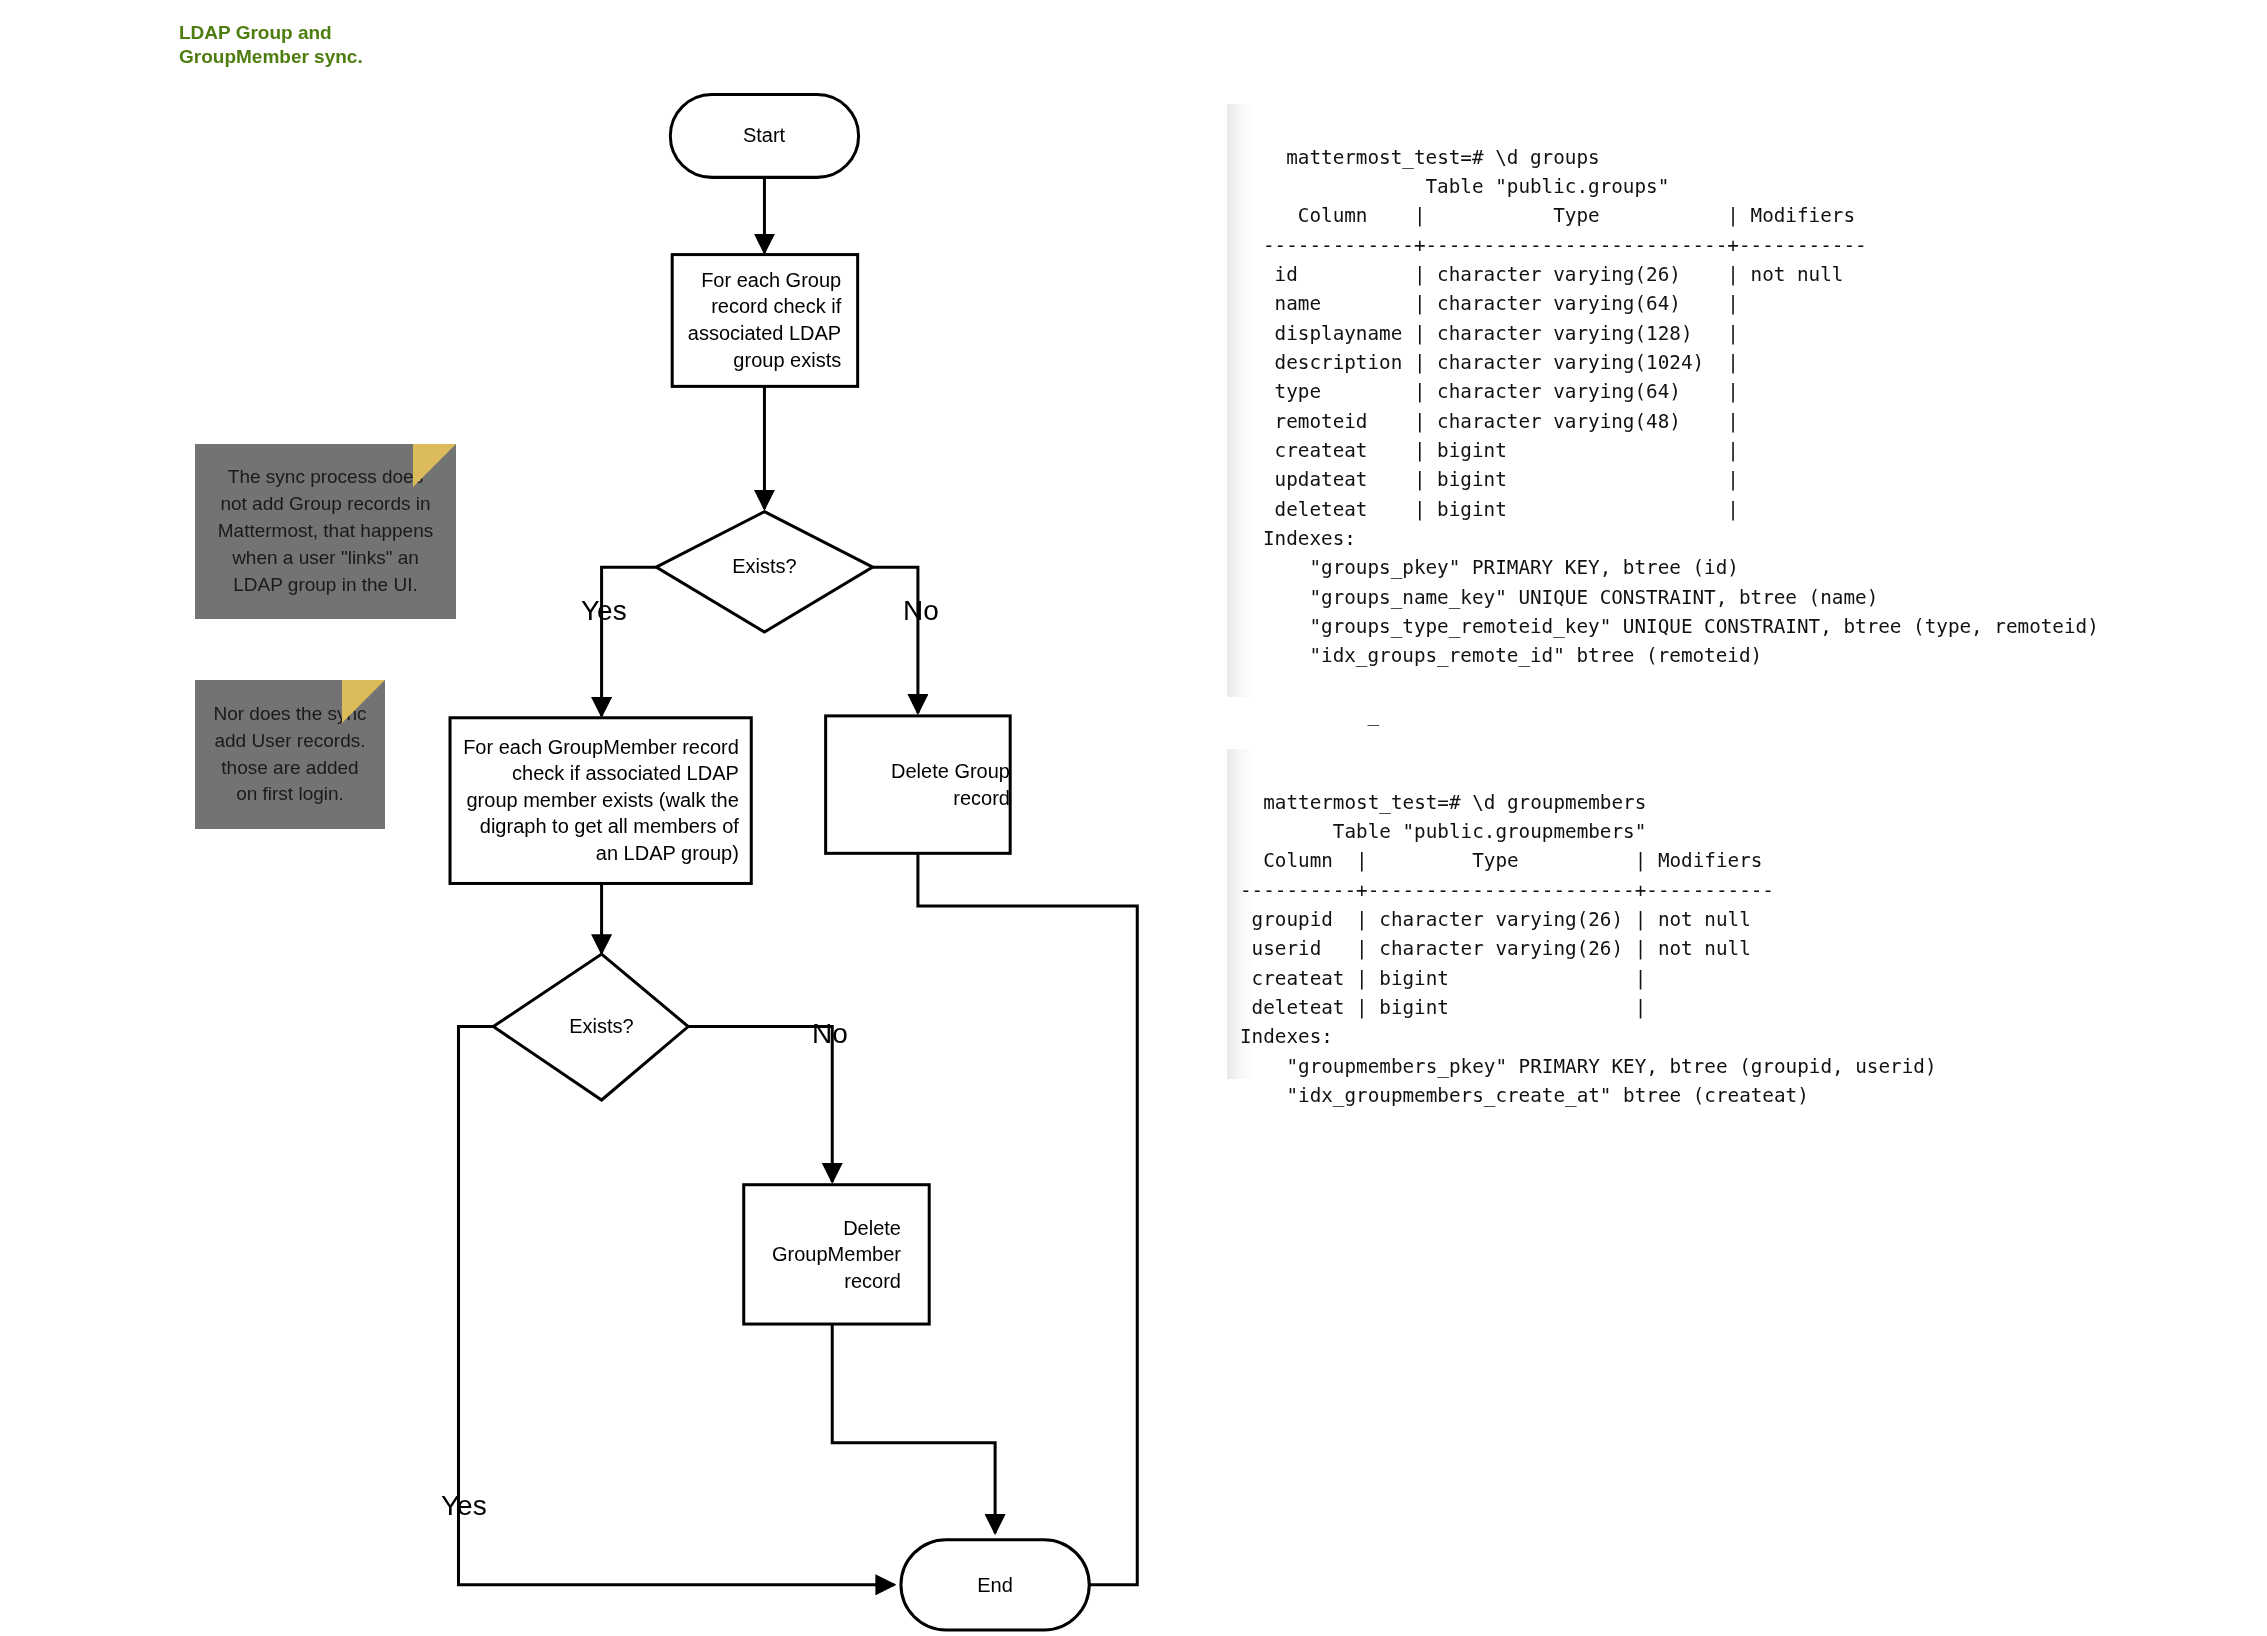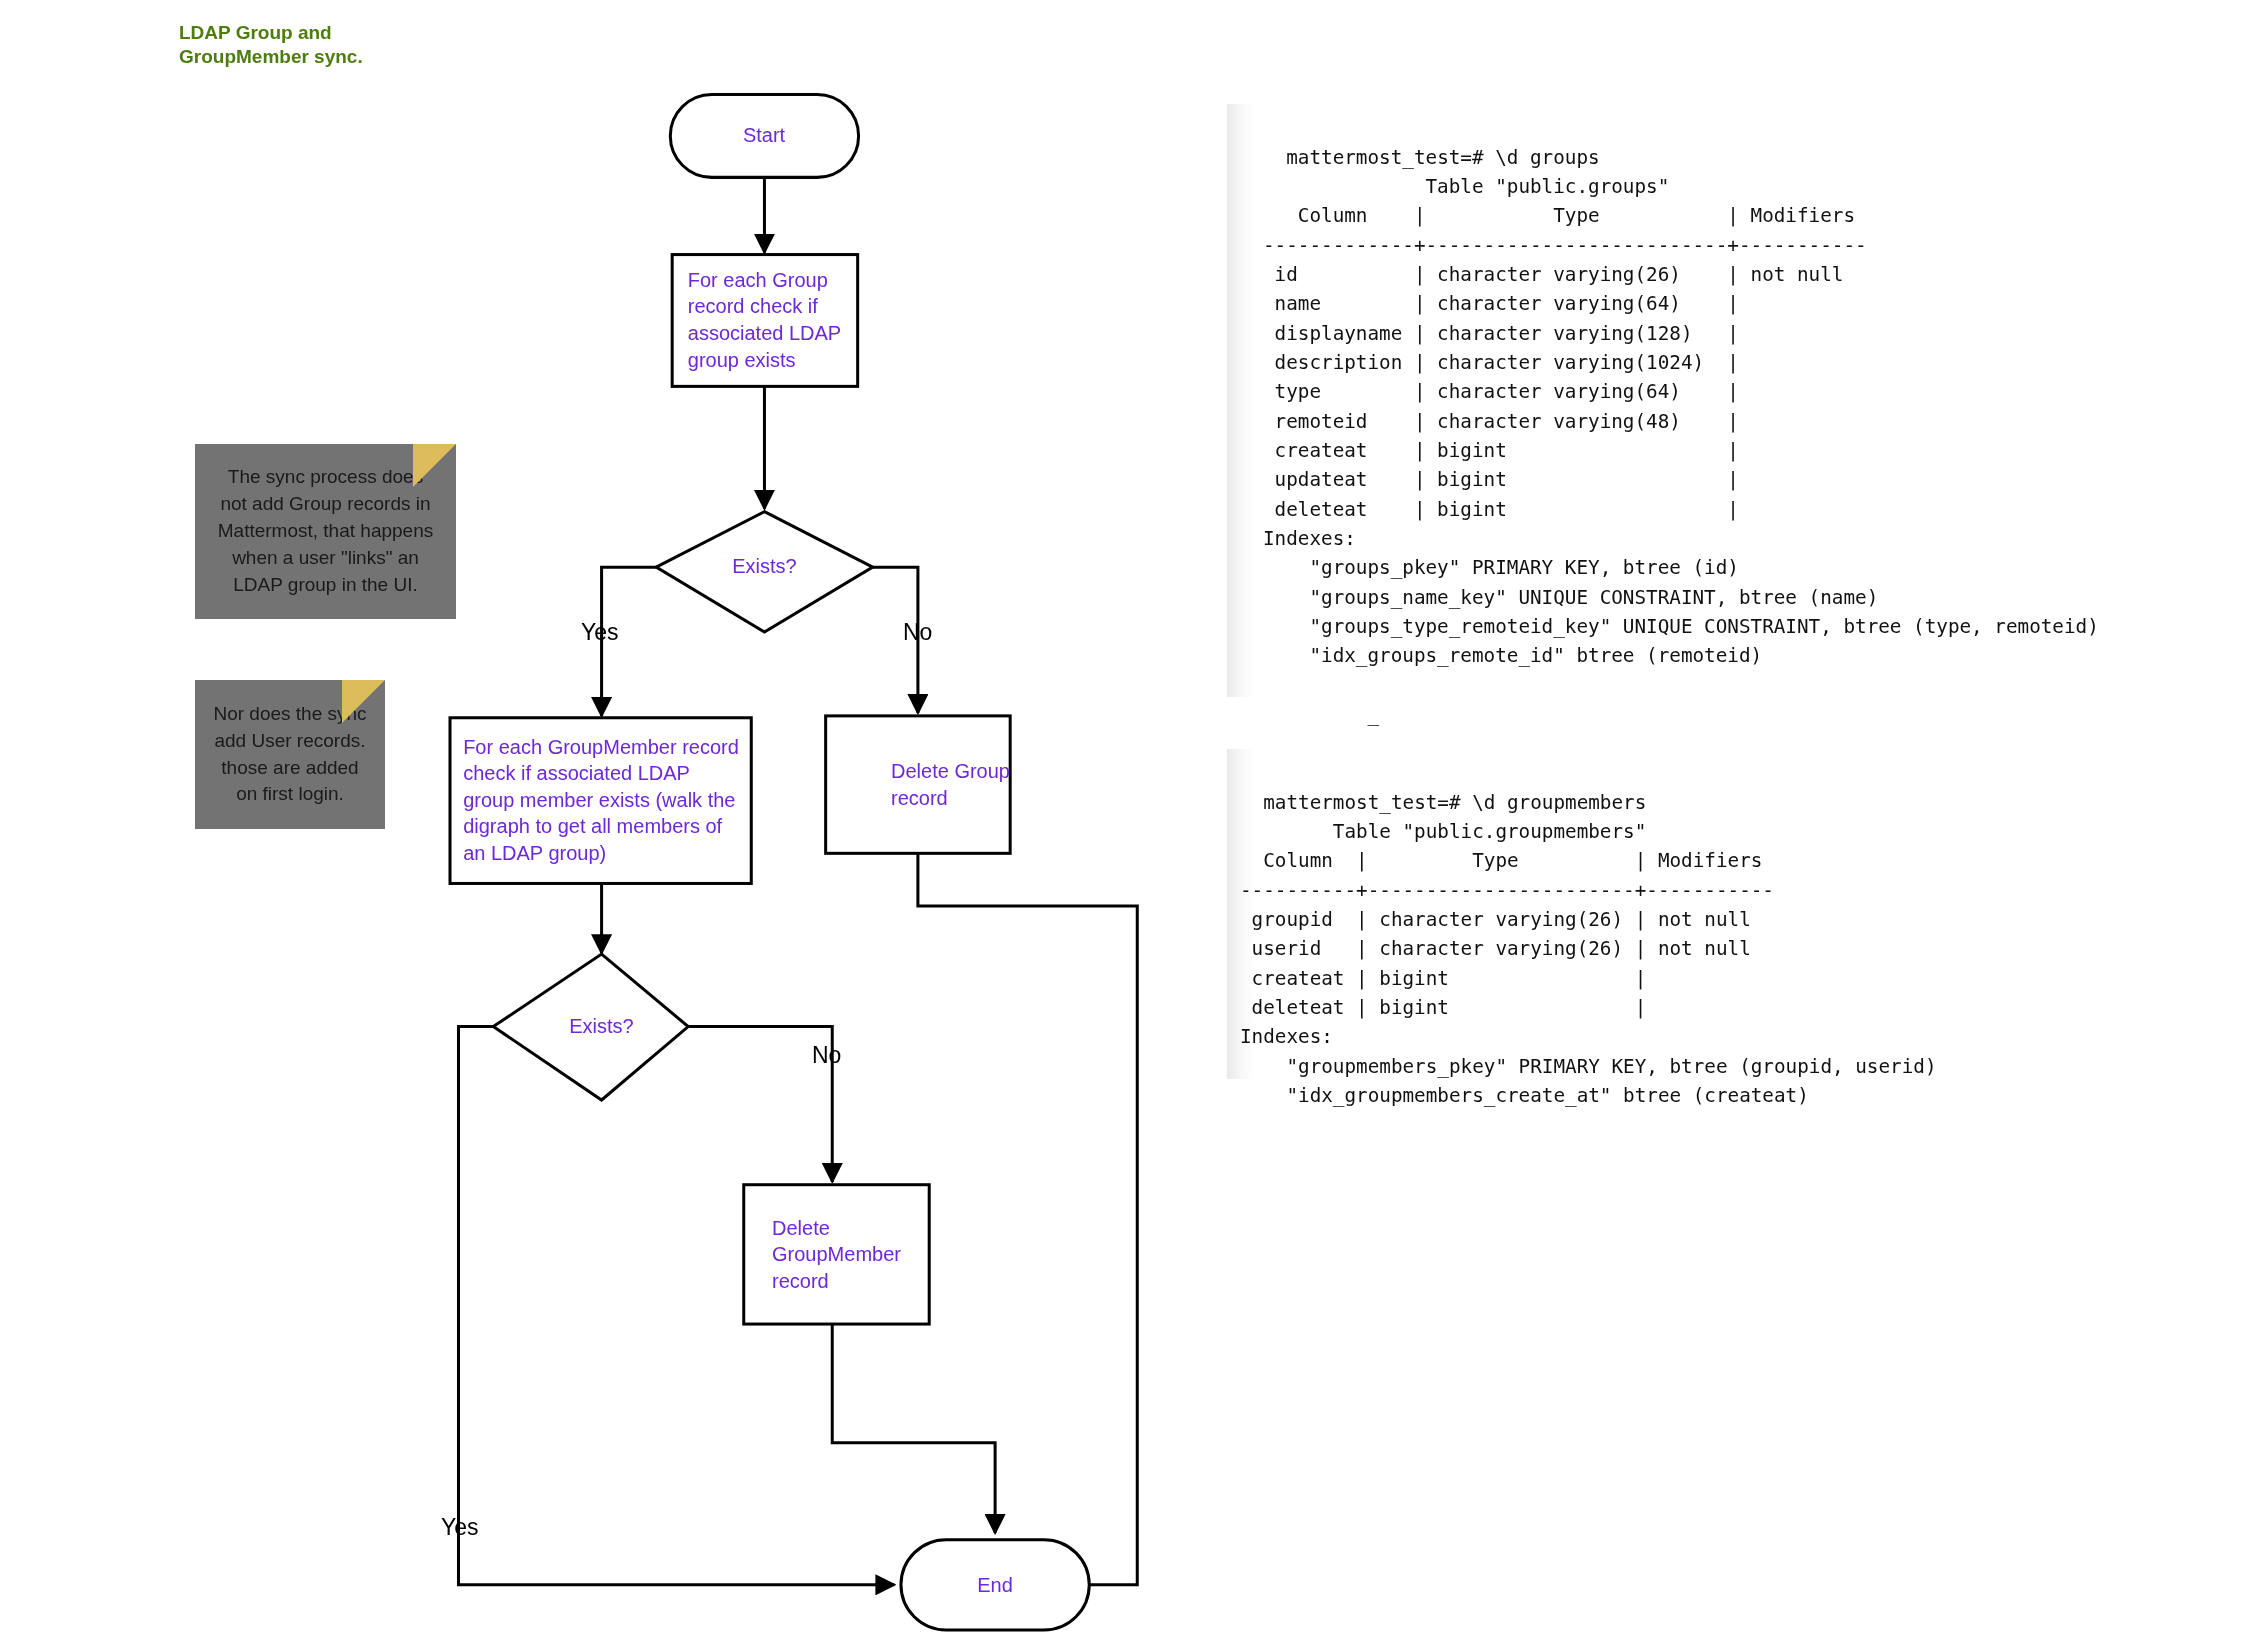--- a/index.html
+++ b/index.html
@@ -31,36 +31,35 @@
     line-height: 1.28;
     color: #4d7c0f;
     white-space: pre-line;
   }
   
   .node-label {
     position: absolute;
     display: flex;
     align-items: center;
     justify-content: center;
-    text-align: left;
-    color: #6d28d9;
+    text-align: right;
+    color: #000000;
     font-family: "Liberation Sans", sans-serif;
     font-size: 20px;
     line-height: 1.33;
     white-space: pre-line;
     pointer-events: none;
   }
   .edge-label {
     position: absolute;
     color: #000000;
     font-family: "Liberation Sans", sans-serif;
-    font-size: 23px;
+    font-size: 28px;
     line-height: 1;
     white-space: nowrap;
-    margin-top: 24px;
   }
   
   .sticky {
     position: absolute;
     box-sizing: border-box;
     background: #737373;
     color: #1a1a1a;
     font-family: "Liberation Sans", sans-serif;
     font-size: 19px;
     line-height: 1.42;

